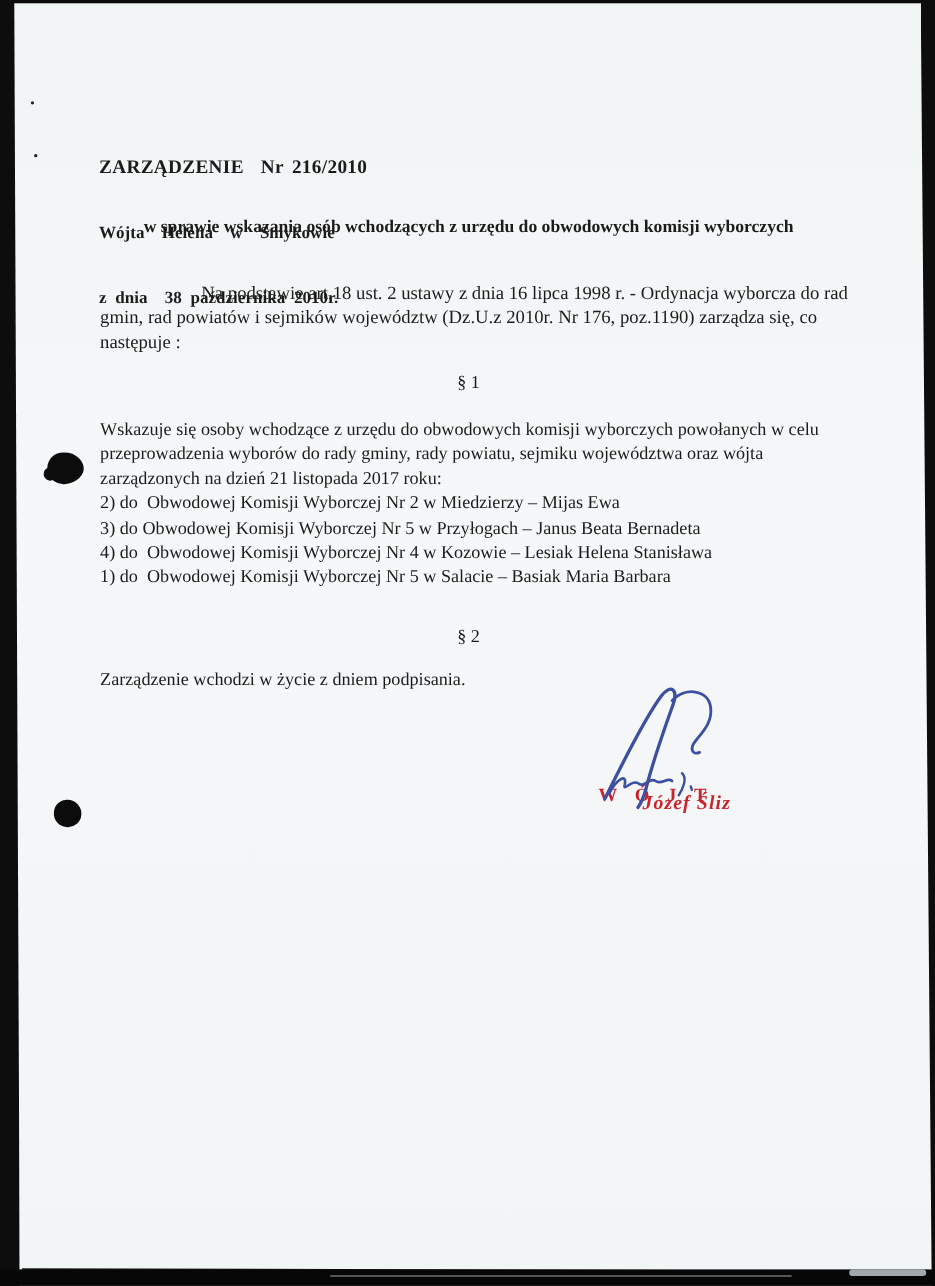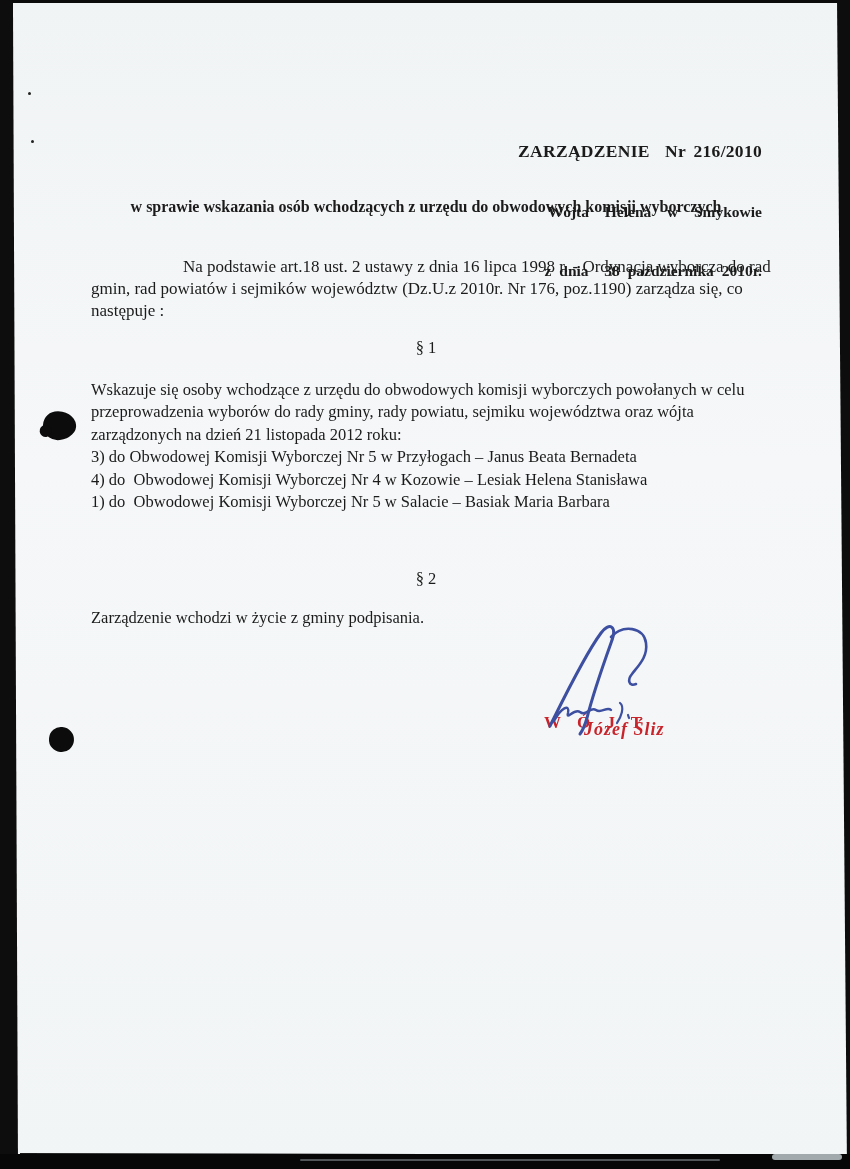--- a/index.html
+++ b/index.html
@@ -26,21 +26,21 @@
   .speck1 { left:28px; top:92px; width:3px; height:3px; }
   .speck2 { left:31px; top:140px; width:3px; height:3px; }
   .hole { position:absolute; background:#0c0c0c; }
   .hole1 { left:43px; top:411px; width:33px; height:29px;
     border-radius:42% 58% 55% 45% / 50% 55% 45% 50%; transform:rotate(-8deg); }
   .hole1::before { content:""; position:absolute; left:-4px; top:12px; width:12px; height:12px;
     background:#0c0c0c; border-radius:50%; }
   .hole2 { left:49px; top:727px; width:25px; height:25px; border-radius:50%; transform:rotate(5deg);
     border-radius:48% 52% 50% 50%; }
   
-  .title-block { position:absolute; left:90px; top:103px; width:672px; text-align:right;
+  .title-block { position:absolute; left:90px; top:103px; width:672px; text-align:left;
     font-weight:bold; white-space:pre-wrap; }
   .t1 { font-size:17.5px; line-height:25px; word-spacing:3px; letter-spacing:.3px; }
   .t2 { font-size:15.5px; line-height:23px; word-spacing:4px; }
   .subject { position:absolute; left:85px; top:198px; width:682px; text-align:center;
     font-weight:bold; font-size:16px; white-space:nowrap; }
   .basis { position:absolute; left:91px; top:256px; width:680px; font-size:17px;
     line-height:22px; text-indent:92px; }
   .sec { position:absolute; left:90px; width:672px; text-align:center; font-size:16.5px; }
   .sec1 { top:338px; }
   .sec2 { top:569px; }
@@ -80,29 +80,30 @@
     <div class="t2">z dnia  38 października 2010r.</div>
   </div>
 
   <div class="subject">w sprawie wskazania osób wchodzących z urzędu do obwodowych komisji wyborczych</div>
 
   <div class="basis">Na podstawie art.18 ust. 2 ustawy z dnia 16 lipca 1998 r. - Ordynacja wyborcza do rad gmin, rad powiatów i sejmików województw (Dz.U.z 2010r. Nr 176, poz.1190) zarządza się, co następuje :</div>
 
   <div class="sec sec1">§ 1</div>
 
   <div class="block1">
-    <div class="intro">Wskazuje się osoby wchodzące z urzędu do obwodowych komisji wyborczych powołanych w celu przeprowadzenia wyborów do rady gminy, rady powiatu, sejmiku województwa oraz wójta zarządzonych na dzień 21 listopada 2012 roku:</div>
+    <div class="intro">Wskazuje się osoby wchodzące z urzędu do obwodowych komisji wyborczych powołanych w celu przeprowadzenia wyborów do rady gminy, rady powiatu, sejmiku województwa oraz wójta zarządzonych na dzień 21 listopada 2017 roku:</div>
+    <div class="li">2) do  Obwodowej Komisji Wyborczej Nr 2 w Miedzierzy – Mijas Ewa</div>
     <div class="li">3) do Obwodowej Komisji Wyborczej Nr 5 w Przyłogach – Janus Beata Bernadeta</div>
     <div class="li">4) do  Obwodowej Komisji Wyborczej Nr 4 w Kozowie – Lesiak Helena Stanisława</div>
     <div class="li">1) do  Obwodowej Komisji Wyborczej Nr 5 w Salacie – Basiak Maria Barbara</div>
   </div>
 
   <div class="sec sec2">§ 2</div>
 
-  <div class="closing">Zarządzenie wchodzi w życie z gminy podpisania.</div>
+  <div class="closing">Zarządzenie wchodzi w życie z dniem podpisania.</div>
 
   <div class="stamp" style="color: rgb(200, 36, 43); margin-top: 44px;">W Ó J T</div>
 
   <svg class="sig" viewBox="0 0 132 118" fill="none">
     <path class="ink" d="M 10 104 C 20 84, 44 34, 61 11 C 69 0, 78 3, 71 21 C 61 49, 51 80, 47 96 C 45 103, 43 108, 40 112" stroke-width="3" stroke-linecap="round" stroke="#3d4fa1"></path>
     <path class="ink" d="M 71 15 C 83 2, 104 5, 106 21 C 108 35, 98 44, 92 52 C 87 58, 89 65, 96 62" stroke-width="2.6" stroke-linecap="round" stroke="#3d4fa1"></path>
     <path class="ink" d="M 14 99 C 21 86, 30 81, 28 91 C 26 99, 34 86, 40 90 C 46 95, 50 84, 56 88 C 61 92, 67 84, 71 88" stroke-width="2.4" stroke-linecap="round" stroke="#3d4fa1"></path>
     <path class="ink" d="M 80 81 C 85 85, 81 95, 77 101 M 88 93 L 89 96" stroke-width="2.2" stroke-linecap="round" stroke="#3d4fa1"></path>
   </svg>
 

